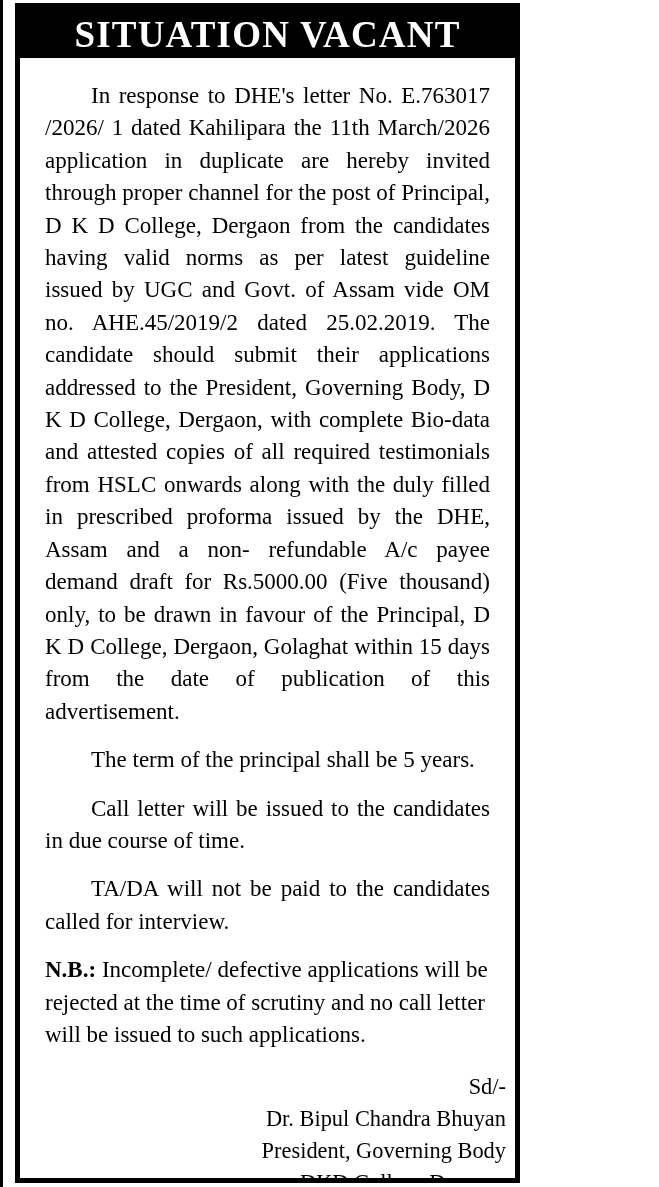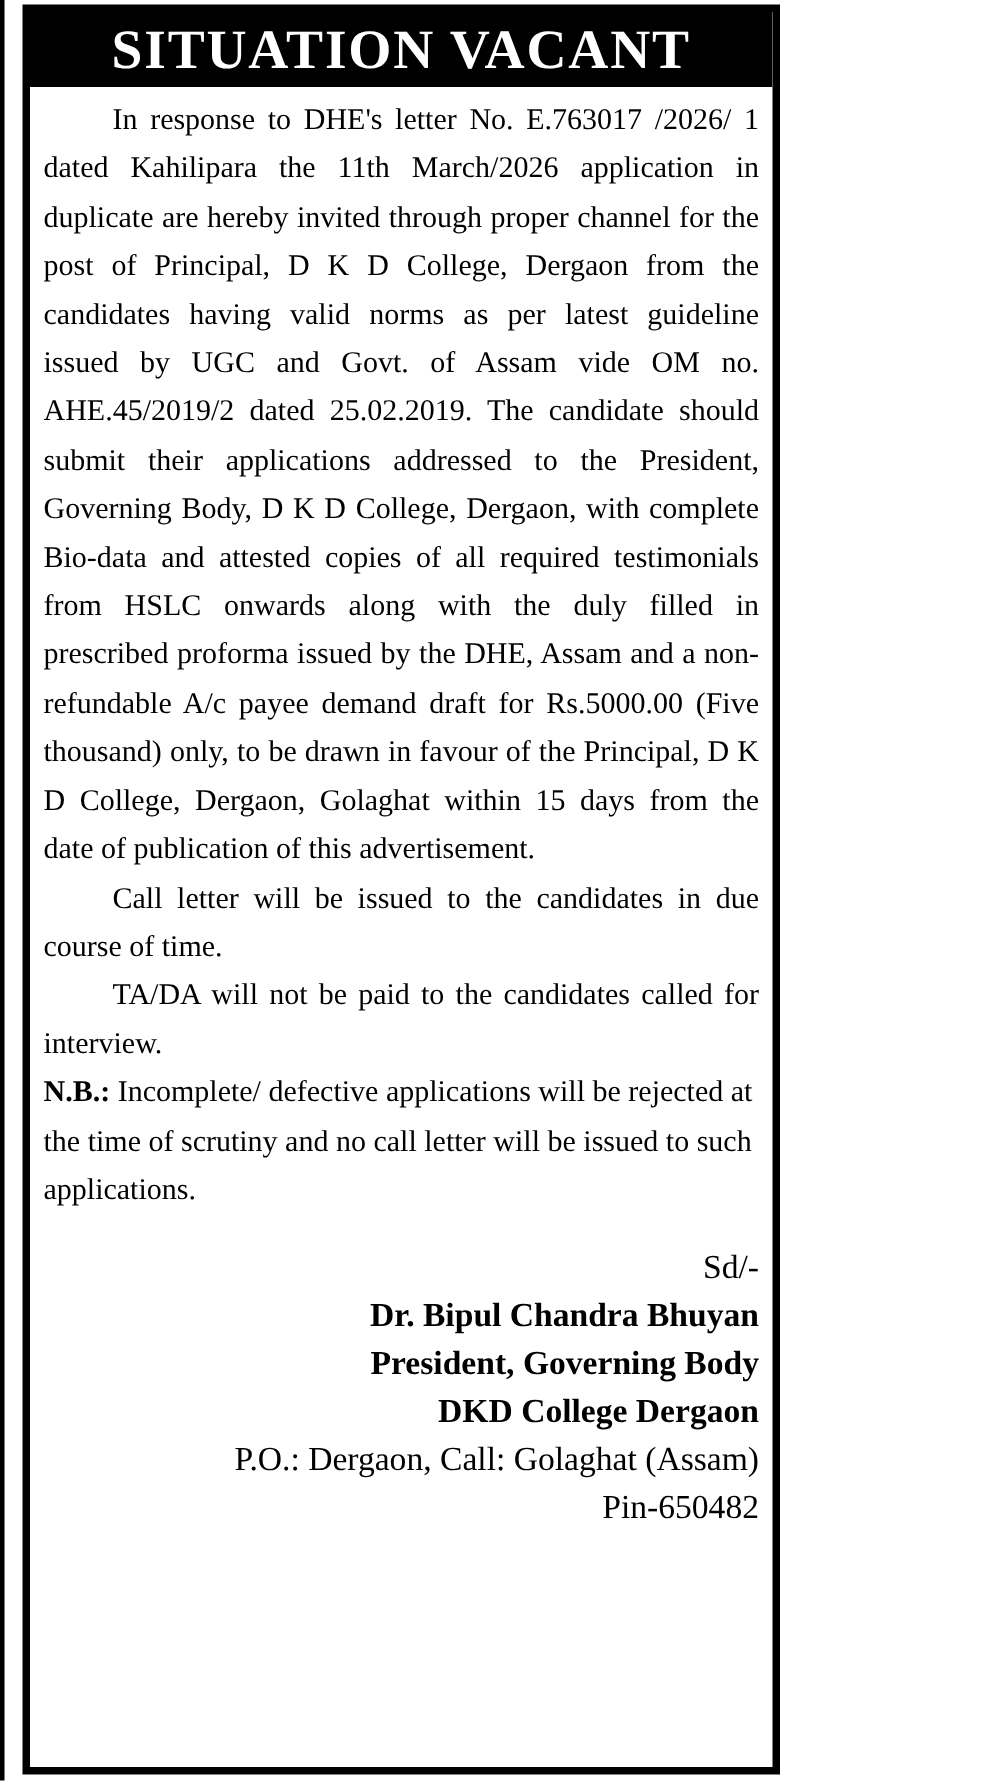--- a/index.html
+++ b/index.html
@@ -56,24 +56,24 @@
     font-family: "Liberation Serif", "DejaVu Serif", serif;
     vertical-align: middle;
     line-height: 1;
   }
 
   .body-area {
     padding: 6px 9px 0 9px;
   }
 
   p.para {
-    margin: 0;
+    margin: 16px;
     text-align: justify;
     text-justify: inter-word;
-    font-size: 20px;
+    font-size: 23px;
     line-height: 32.4px;
     hyphens: none;
   }
   p.indent {
     text-indent: 46px;
   }
   p.para:last-of-type {
     text-align: left;
   }
 
@@ -83,41 +83,42 @@
 
   .signature {
     margin-top: 20px;
     text-align: right;
   }
   .sig-line {
     font-size: 22.4px;
     line-height: 32px;
   }
   .sig-line.bold {
-    font-weight: bold;
+    font-weight: normal;
   }
 
   
   .ragged { text-align: left !important; }
 </style>
 </head>
 <body>
 
 <div class="advert-outer">
   <div class="advert-box">
 
     <div class="banner">
       <span class="banner-title">SITUATION VACANT</span>
     </div>
 
     <div class="body-area">
 
       <p class="para indent">In response to DHE's letter No. E.763017 /2026/ 1 dated Kahilipara the 11th March/2026 application in duplicate are hereby invited through proper channel for the post of Principal, D K D College, Dergaon from the candidates having valid norms as per latest guideline issued by UGC and Govt. of Assam vide OM no. AHE.45/2019/2 dated 25.02.2019. The candidate should submit their applications addressed to the President, Governing Body, D K D College, Dergaon, with complete Bio-data and attested copies of all required testimonials from HSLC onwards along with the duly filled in prescribed proforma issued by the DHE, Assam and a non- refundable A/c payee demand draft for Rs.5000.00 (Five thousand) only, to be drawn in favour of the Principal, D K D College, Dergaon, Golaghat within 15 days from the date of publication of this advertisement.</p>
 
 
+      <p class="para indent">The term of the principal shall be 5 years.</p>
 
       <p class="para indent">Call letter will be issued to the candidates in due course of time.</p>
 
       <p class="para indent">TA/DA will not be paid to the candidates called for interview.</p>
 
       <p class="para ragged"><span class="nb-label">N.B.:</span><span> Incomplete/ defective applications will be rejected at the time of scrutiny and no call letter will be issued to such applications.</span></p>
 
       <div class="signature">
         <div class="sig-line">Sd/-</div>
         <div class="sig-line bold">Dr. Bipul Chandra Bhuyan</div>

